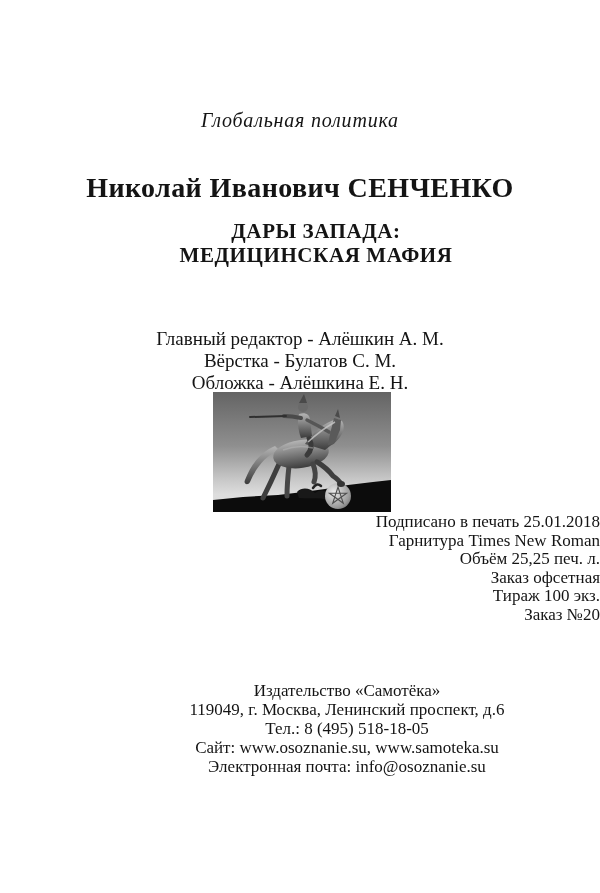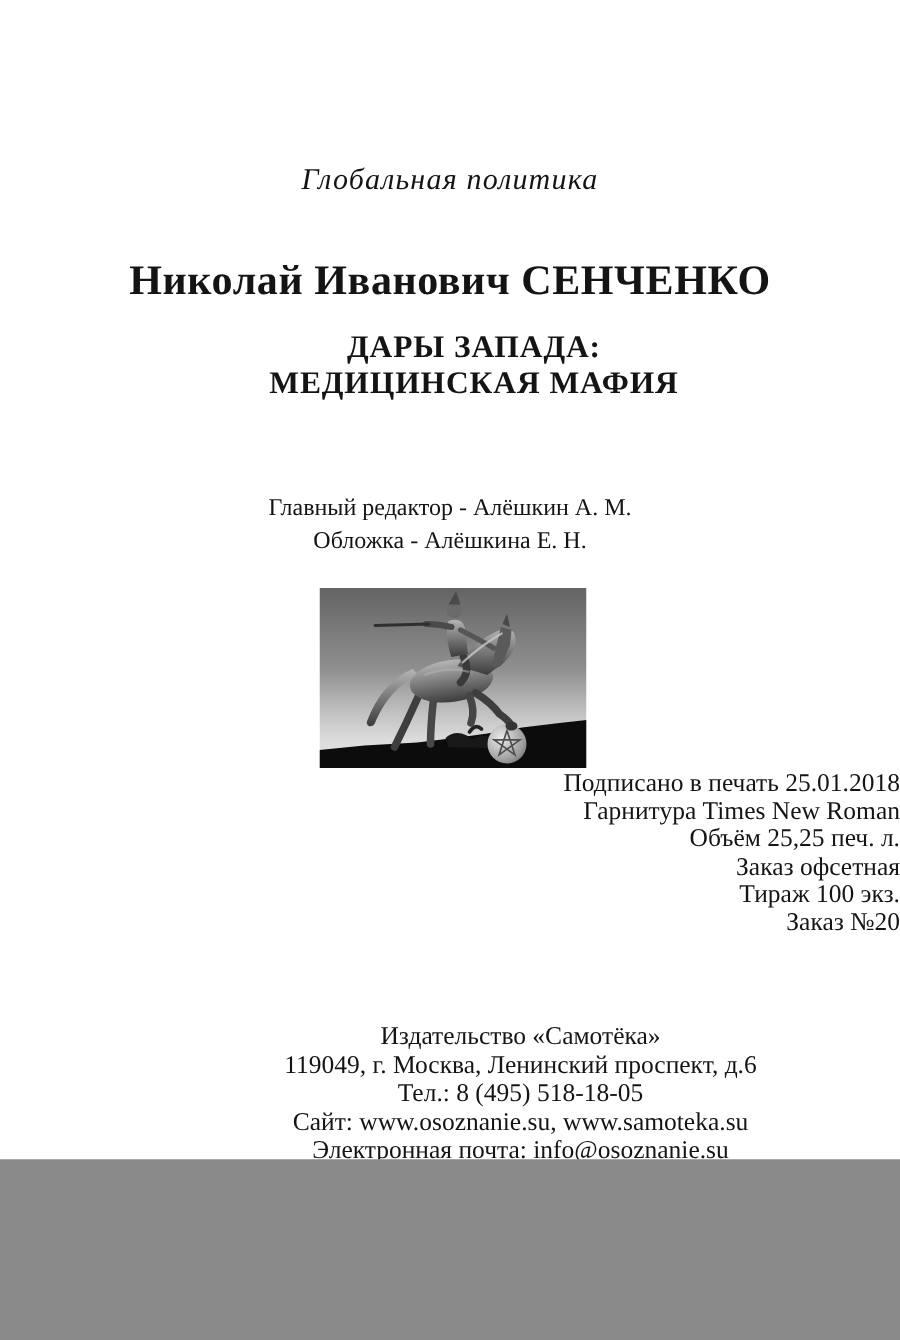--- a/index.html
+++ b/index.html
@@ -1,31 +1,31 @@
 <!DOCTYPE html>
 <html><head>
 <meta charset="utf-8">
 <style>
   html,body{margin:0;padding:0;background:#8a8a8a;}
   .page{
     position:relative;
-    width:600px;height:773px;
+    width:600px;height:893px;
     margin:0 auto;
     background:#ffffff;
     font-family:"Liberation Serif","DejaVu Serif",serif;
     color:#141414;
     overflow:hidden;
   }
   .line{position:absolute;left:0;width:600px;text-align:center;white-space:pre;}
   .series{top:107px;font-size:20px;font-style:italic;letter-spacing:0.8px;line-height:26px;}
   .author{top:176px;font-size:28px;font-weight:bold;letter-spacing:0.4px;line-height:24px;}
   .book-title{position:absolute;left:16px;top:220px;width:600px;text-align:center;
     font-size:21px;font-weight:bold;letter-spacing:0.6px;line-height:23.5px;}
   .credits{position:absolute;left:0;top:328px;width:600px;text-align:center;
-    font-size:16px;line-height:22px;}
+    font-size:19px;line-height:22px;}
   .photo{
     position:absolute;left:213px;top:392px;width:178px;height:120px;
     display:block;
   }
   .printinfo{position:absolute;left:0;top:513px;width:600px;text-align:right;
     font-size:17px;line-height:18.6px;}
   .publisher{position:absolute;left:0;top:681px;width:600px;text-align:center;
     font-size:17px;line-height:19px;padding-left:47px;}
 </style>
 </head>
@@ -37,20 +37,21 @@
 
   <div class="line author">Николай Иванович СЕНЧЕНКО</div>
 
   <div class="book-title">
     <div>ДАРЫ ЗАПАДА:</div>
     <div>МЕДИЦИНСКАЯ МАФИЯ</div>
   </div>
 
   <div class="credits">
     <div>Главный редактор - Алёшкин А. М.</div>
+    <div>Вёрстка - Булатов С. М.</div>
     <div>Обложка - Алёшкина Е. Н.</div>
   </div>
 
   <svg class="photo" viewBox="0 0 178 120" xmlns="http://www.w3.org/2000/svg" preserveAspectRatio="none">
     <defs>
       <linearGradient id="sky" x1="0" y1="0" x2="0" y2="1">
         <stop offset="0" stop-color="#646464"></stop>
         <stop offset="0.45" stop-color="#8f8f8f"></stop>
         <stop offset="0.72" stop-color="#c6c6c6"></stop>
         <stop offset="0.85" stop-color="#dddddd"></stop>

